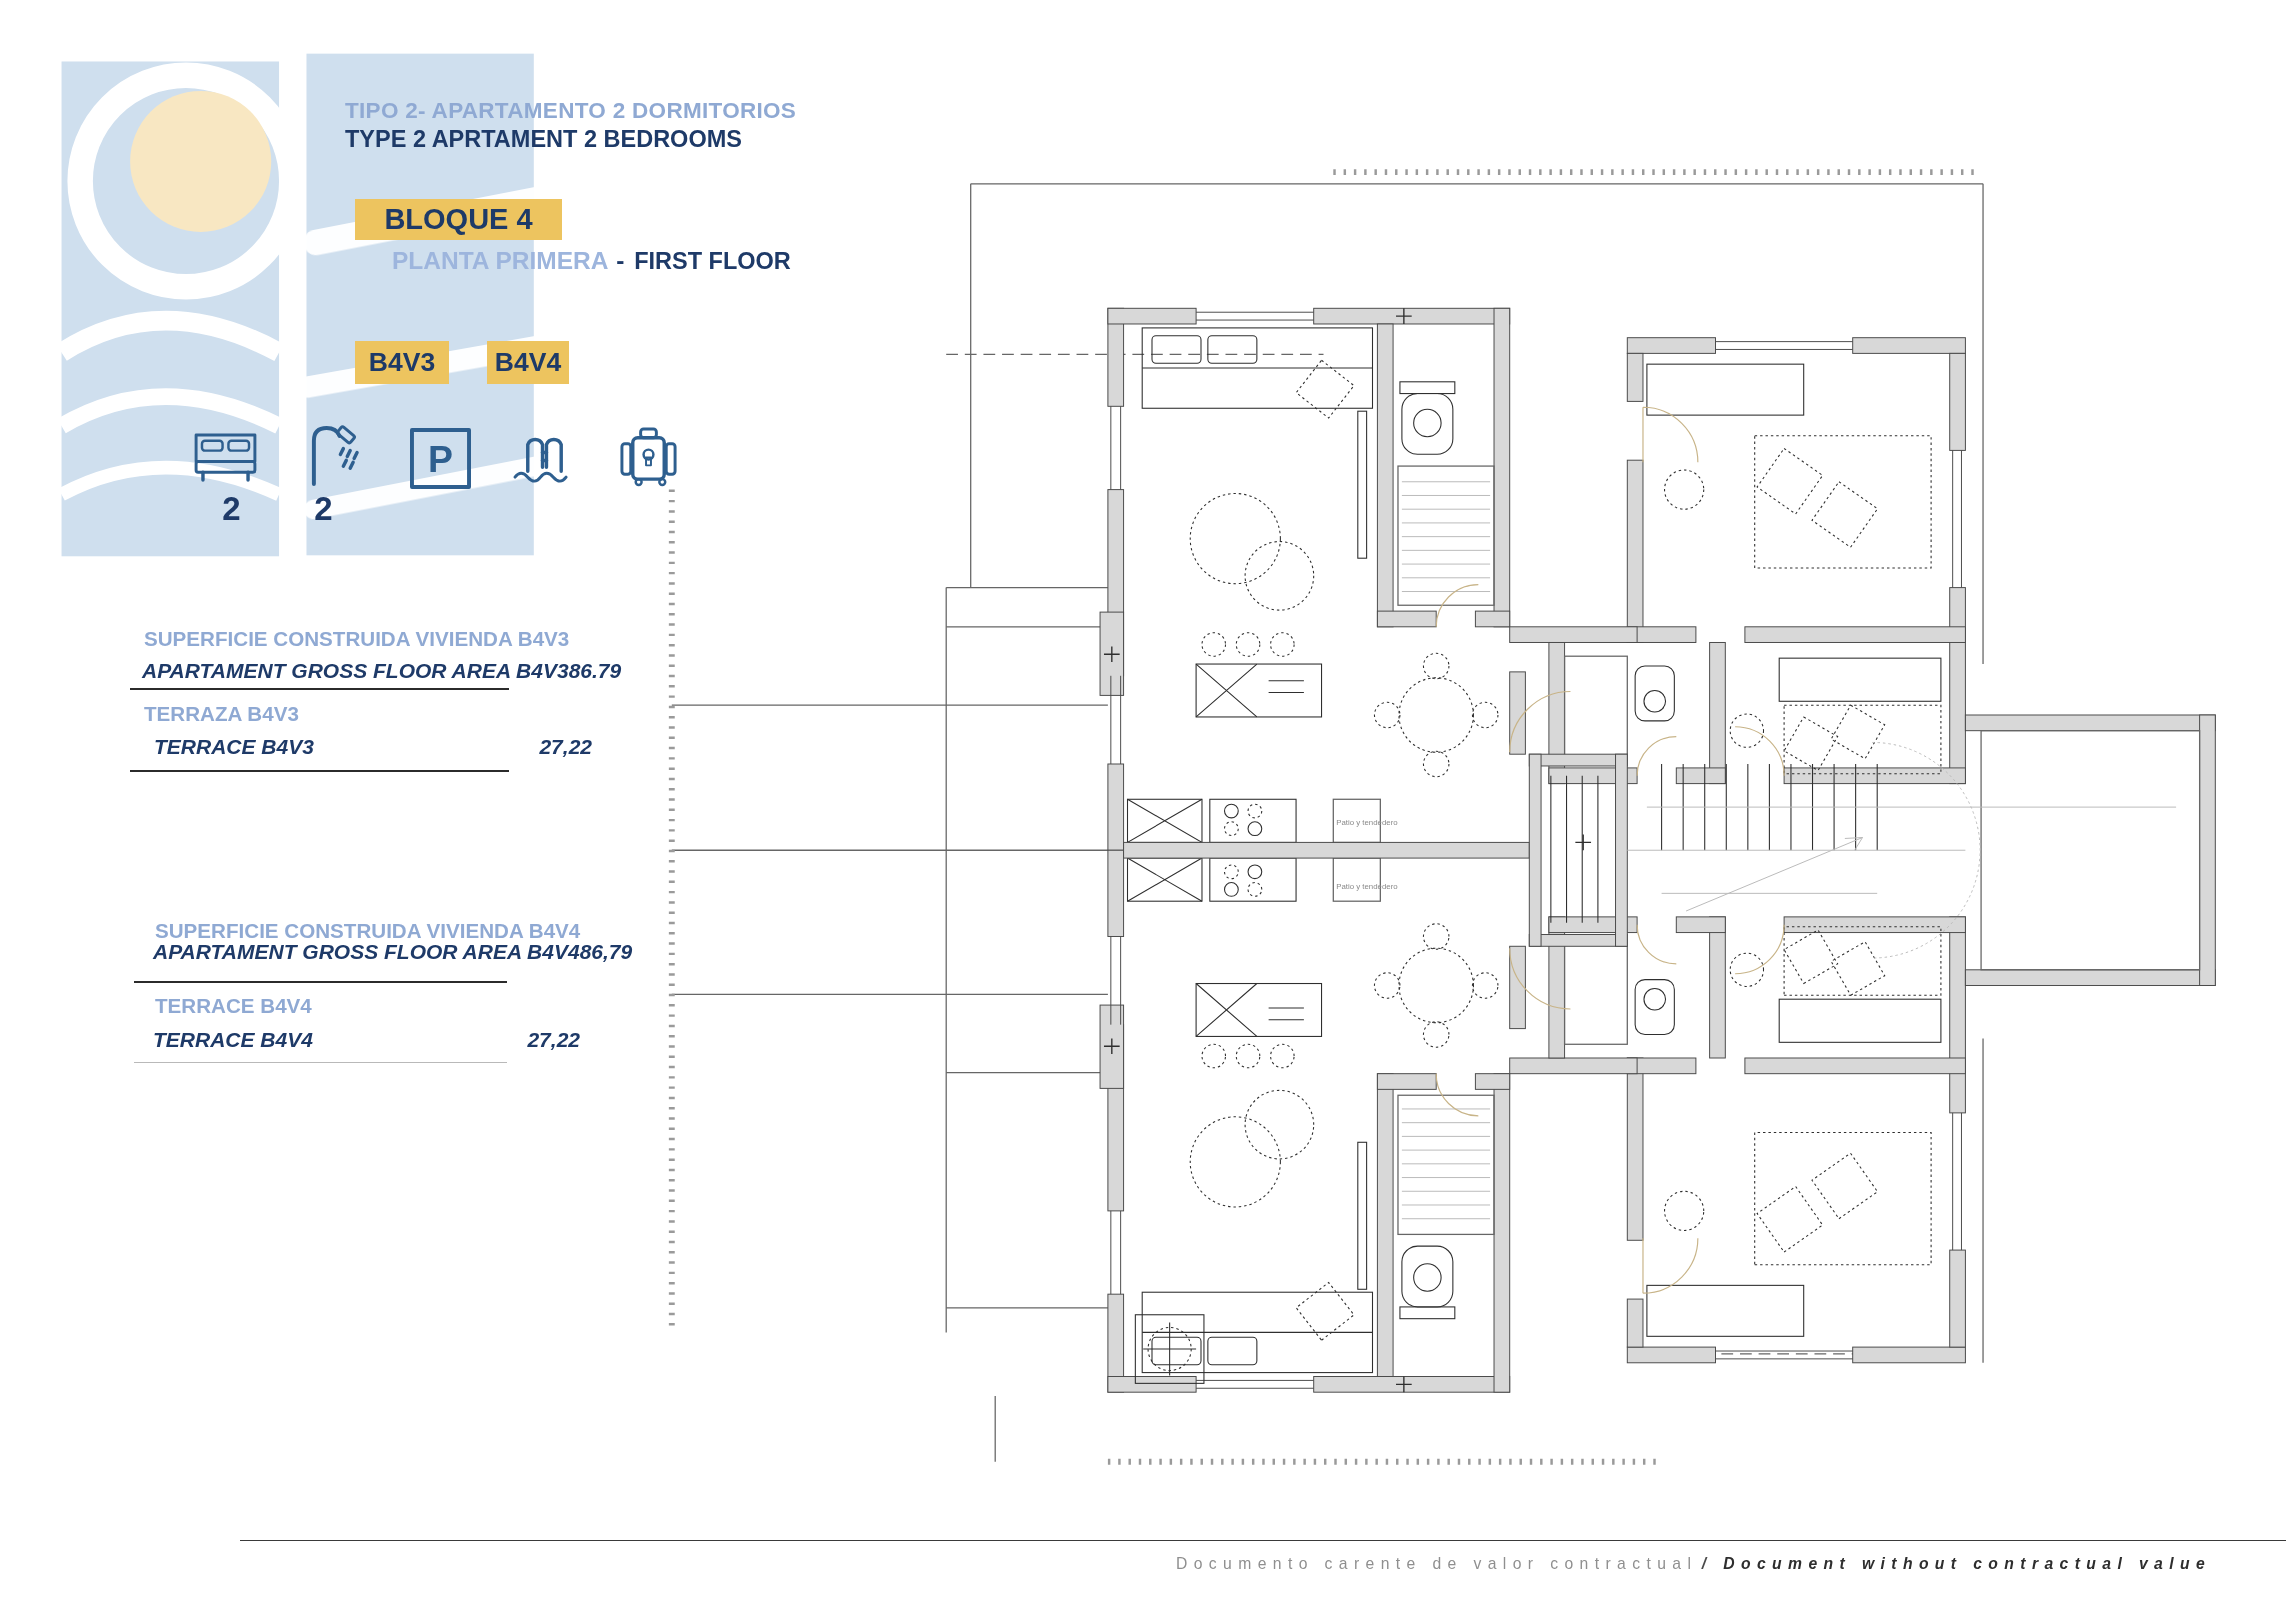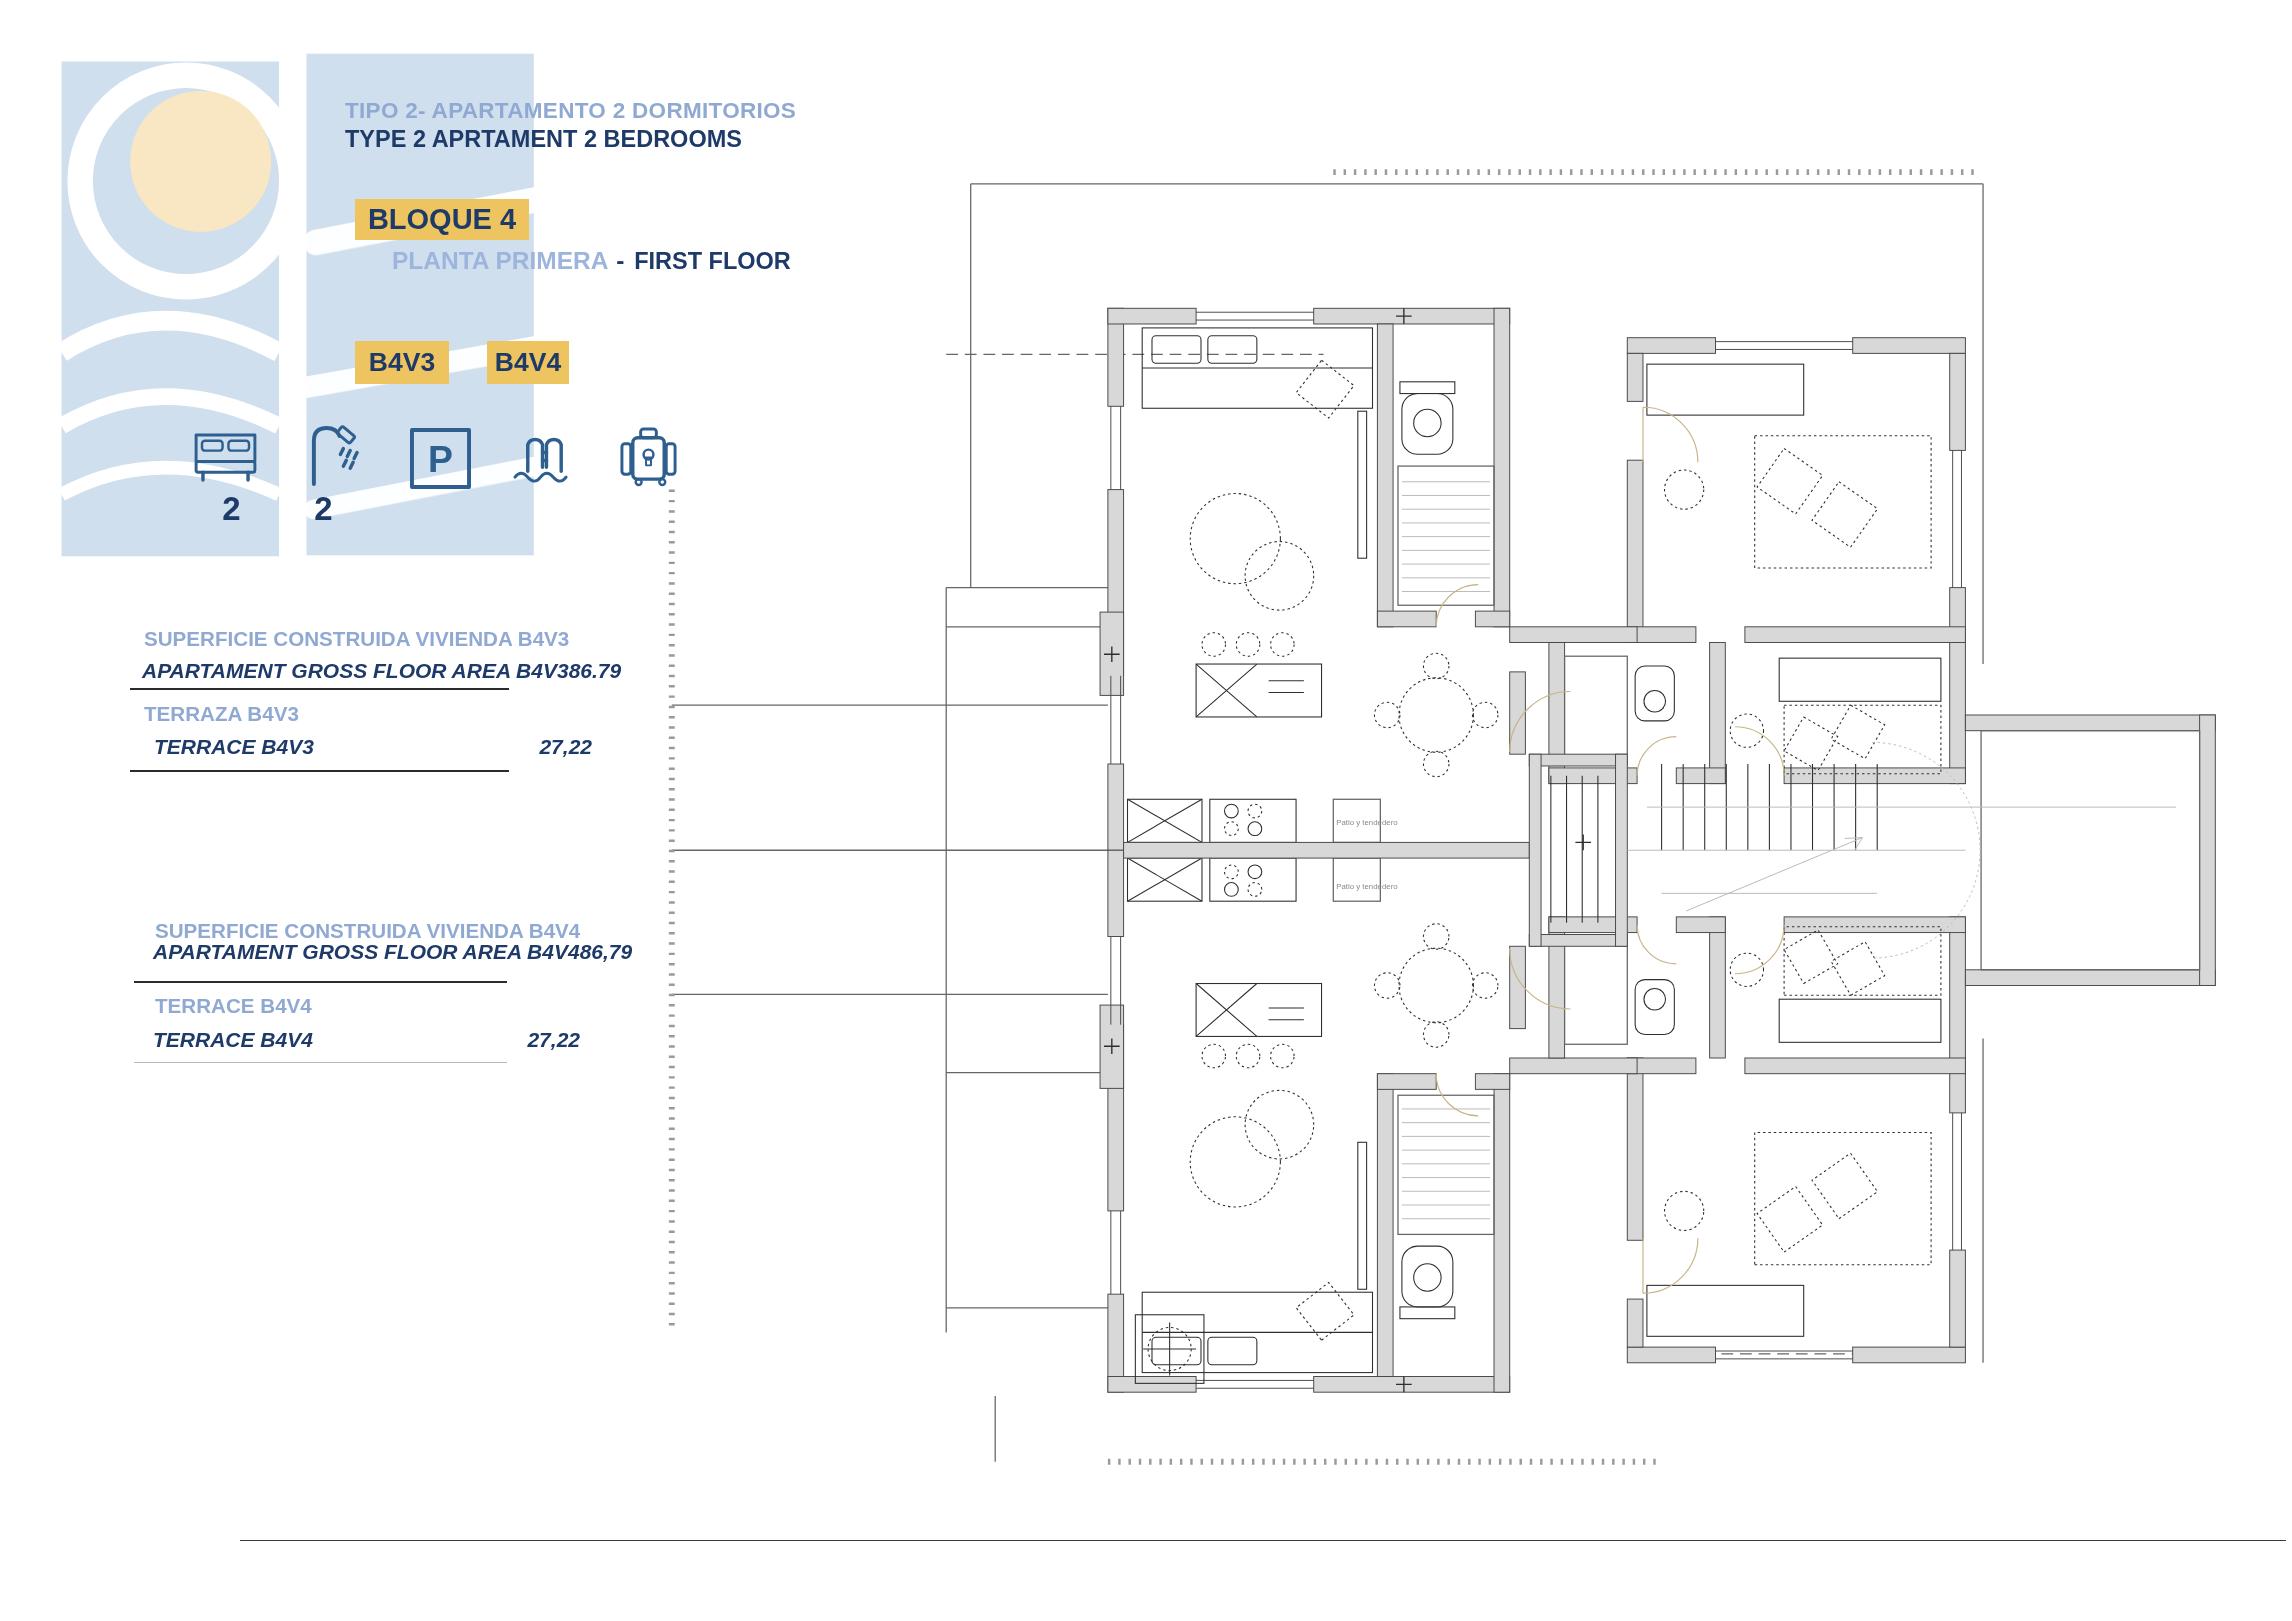--- a/index.html
+++ b/index.html
@@ -3,21 +3,21 @@
 <meta charset="utf-8">
 <style>
   html,body{margin:0;padding:0;background:#fff;}
   #page{position:relative;width:2293px;height:1621px;background:#ffffff;overflow:hidden;
         font-family:"Liberation Sans",sans-serif;}
   .abs{position:absolute;}
   
   .title-es{left:345px;top:98px;font-size:22.5px;font-weight:bold;color:#8fa9d3;letter-spacing:0.3px;}
   .title-en{left:345px;top:126px;font-size:23.5px;font-weight:bold;color:#1e3a68;}
   .badge{background:#edc45f;color:#1e3a68;font-weight:bold;display:flex;align-items:center;justify-content:center;}
-  .badge-bloque{left:355px;top:199px;width:174px;height:41px;font-size:29px;}
+  .badge-bloque{left:355px;top:199px;width:207px;height:41px;font-size:29px;}
   .floor-line{left:392px;top:247px;font-size:24.5px;font-weight:bold;white-space:nowrap;}
   .floor-es{color:#9db5dd;}
   .floor-dash{color:#1e3a68;margin:0 9.8px 0 7.8px;}
   .floor-en{color:#1e3a68;font-size:23.5px;}
   .badge-b4v3{left:355px;top:341px;width:94px;height:43px;font-size:26.5px;}
   .badge-b4v4{left:487px;top:341px;width:82px;height:43px;font-size:26.5px;}
   .amen-count{font-size:33px;font-weight:bold;color:#1e3a68;width:39px;text-align:center;}
   
   .t-es{font-size:20.6px;font-weight:bold;color:#8fa9d3;white-space:nowrap;}
   .t-en{font-size:21px;font-weight:bold;font-style:italic;color:#1e3a68;white-space:nowrap;}
@@ -282,15 +282,20 @@
       <rect class="fur" x="498" y="1262" width="70" height="70"></rect>
       <circle class="fur dot" cx="533" cy="1297" r="22"></circle>
       <path class="fur" d="M533,1270 V1324 M506,1297 H560"></path>
     </g>
 
     <text class="patio-txt" x="703" y="762">Patio y tendedero</text>
     <text class="patio-txt" x="703" y="828">Patio y tendedero</text>
   </svg>
 
   <div class="abs foot-line"></div>
+  <div class="abs foot-text">
+    <span class="foot-es">Documento carente de valor contractual</span>
+    <span class="foot-sep"> / </span>
+    <span class="foot-en">Document without contractual value</span>
+  </div>
 
 </div>
 
 
 </body></html>

